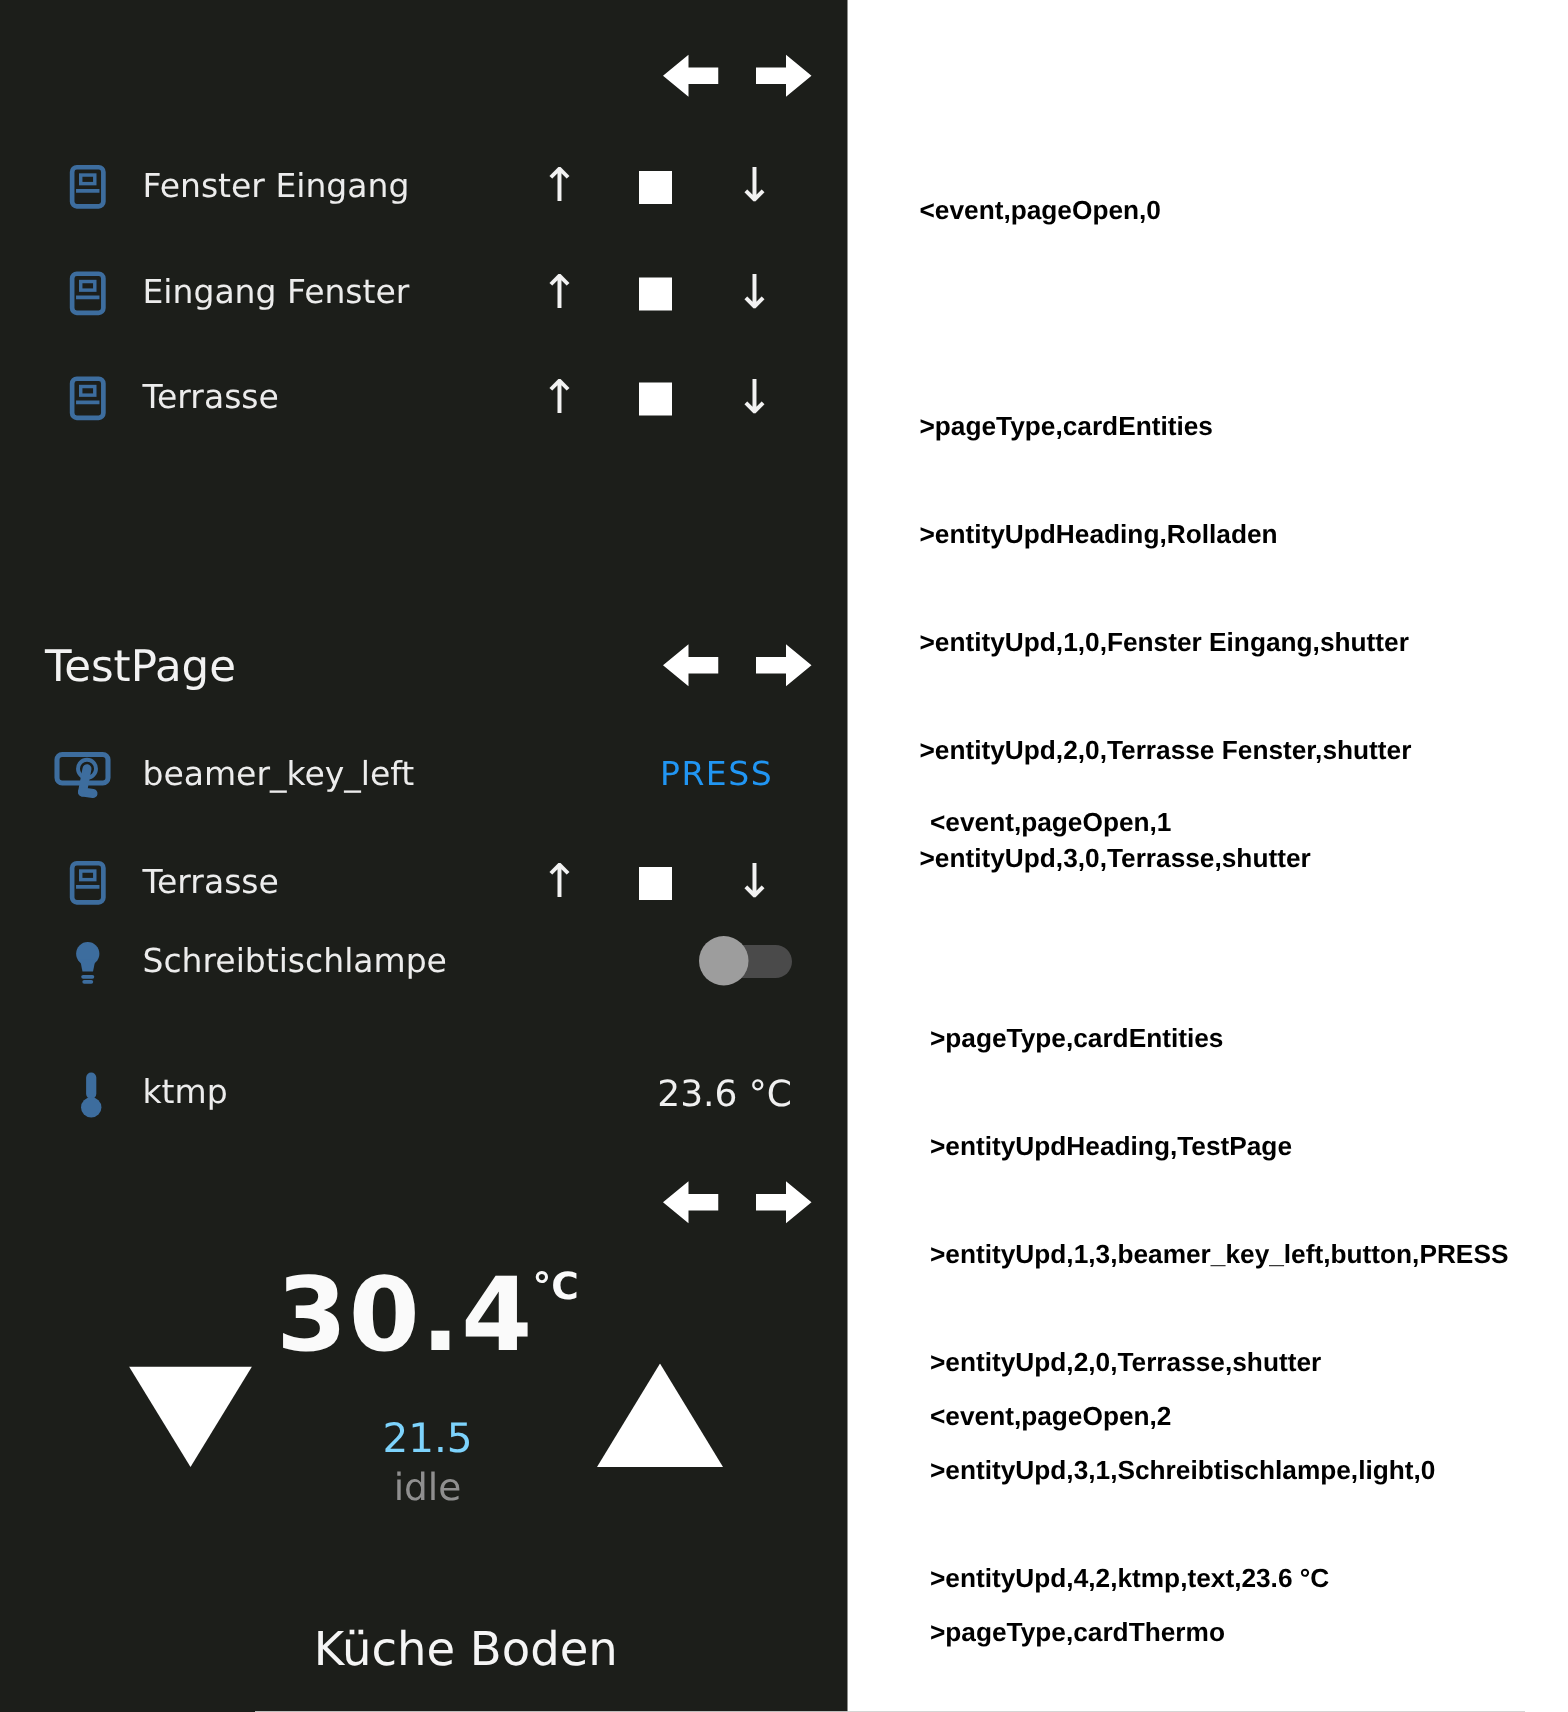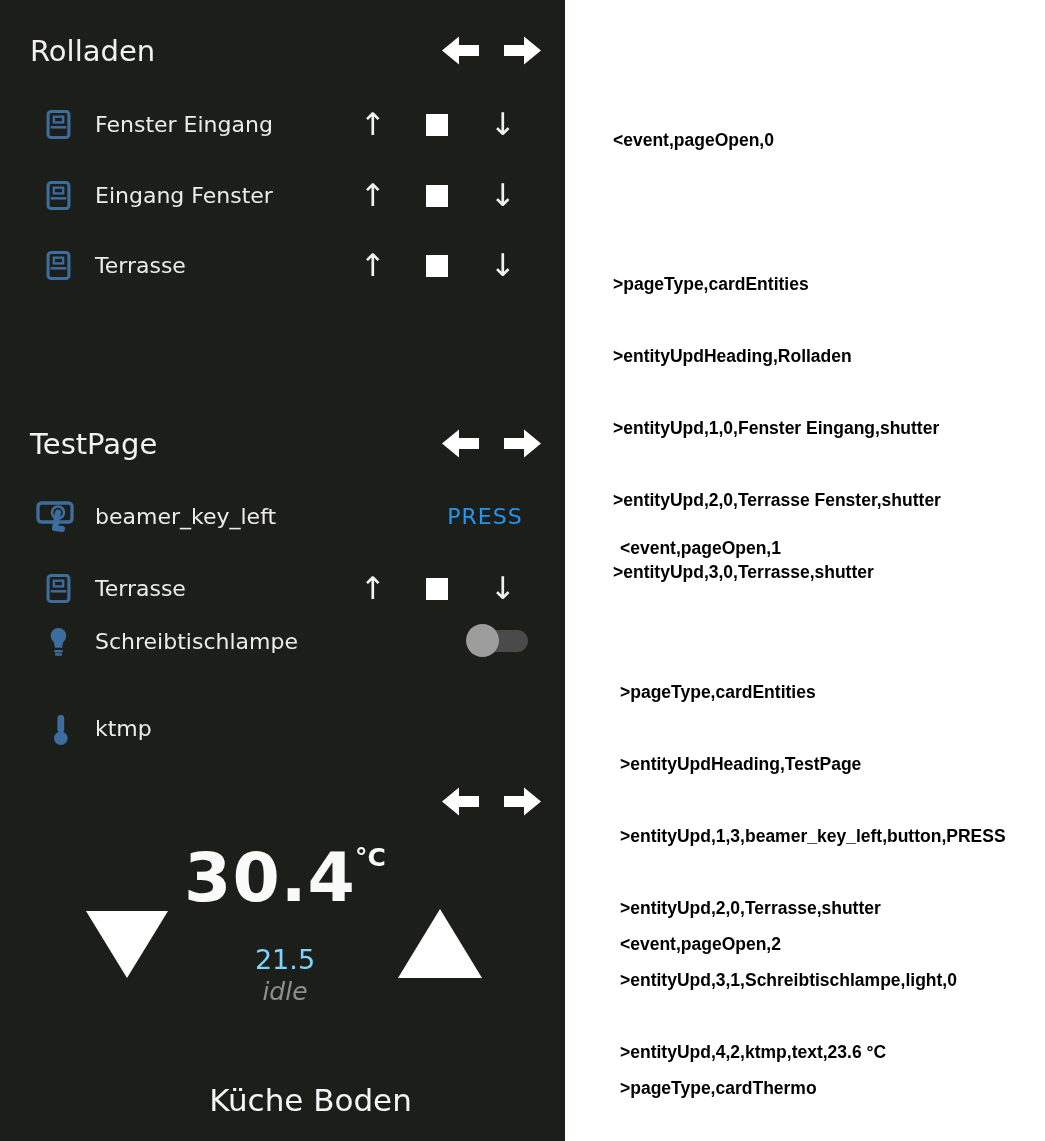--- a/index.html
+++ b/index.html
@@ -17,55 +17,54 @@
   .entity-icon{position:absolute;top:8px;}
   .entity-icon svg{display:block;}
   .entity-label{position:absolute;left:95px;top:0;height:48px;line-height:48px;
                 font-size:22px;color:#ececec;white-space:nowrap;}
   .btn-up,.btn-down{position:absolute;top:0;width:36px;height:48px;line-height:46px;
                     text-align:center;font-size:31px;color:#f2f2f2;cursor:pointer;}
   .btn-up{left:355px;}
   .btn-down{left:485px;}
   .btn-stop{position:absolute;left:426px;top:13px;width:22px;height:22px;background:#ffffff;cursor:pointer;}
   .press-btn{position:absolute;left:440px;top:0;width:90px;height:48px;line-height:48px;
-             text-align:center;font-size:22px;color:#2196f3;letter-spacing:1px;cursor:pointer;}
+             text-align:left;font-size:22px;color:#2196f3;letter-spacing:1px;cursor:pointer;}
   .entity-value{position:absolute;left:400px;top:0;width:128px;height:48px;line-height:48px;
                 text-align:right;font-size:24px;color:#f0f0f0;white-space:nowrap;}
   
   .toggle{position:absolute;left:466px;top:5px;width:62px;height:36px;cursor:pointer;}
   .toggle .track{position:absolute;left:5px;top:7px;width:57px;height:22px;border-radius:11px;background:#4a4a4a;}
   .toggle .knob{position:absolute;left:0px;top:1px;width:33px;height:33px;border-radius:50%;background:#9d9d9d;}
   
   .thermo-temp{position:absolute;left:175px;top:838px;width:190px;text-align:center;
                font-size:68px;font-weight:700;color:#fafafa;letter-spacing:1px;}
   .thermo-unit{position:absolute;left:355px;top:843px;font-size:25px;font-weight:700;color:#fafafa;}
   .thermo-setpoint{position:absolute;left:210px;top:944px;width:150px;text-align:center;
                    font-size:27px;color:#7dd3fc;}
   .thermo-state{position:absolute;left:210px;top:977px;width:150px;text-align:center;
-                font-size:25px;color:#8f8f8f;font-style:italic;}
+                font-size:25px;color:#8f8f8f;}
   .thermo-name{position:absolute;left:0;top:1082px;width:621px;text-align:center;
                font-size:31px;color:#f5f5f5;}
   .tri{position:absolute;cursor:pointer;}
   .tri svg{display:block;}
   
   .proto-block{position:absolute;color:#000;font-family:"Liberation Sans","DejaVu Sans",sans-serif;
                font-weight:700;font-size:17.5px;line-height:24px;white-space:pre;}
   .proto-event{height:24px;}
   .proto-gap{height:24px;}
   .proto-line{height:24px;}
 </style>
 </head>
 <body>
 
 <div class="page">
 
   <div class="panel">
 
     <div class="card" style="top:0;height:410px;">
-      <div class="card-title" style="top:27px;">Rolladen</div>
       <div class="nav-arrow" style="left:441px;top:34px;">
         <svg viewBox="0 0 38 32">
             <polygon points="38,10.5 18,10.5 18,2 1,16 18,30 18,21.5 38,21.5" fill="#ffffff"></polygon>
           </svg>
       </div>
       <div class="nav-arrow" style="left:504px;top:34px;">
         <svg viewBox="0 0 38 32">
             <polygon points="0,10.5 20,10.5 20,2 37,16 20,30 20,21.5 0,21.5" fill="#ffffff"></polygon>
           </svg>
       </div>
@@ -188,20 +187,21 @@
       <div class="entity-row" style="top:705px;padding-left:17px;">
         <span class="entity-icon" style="left:50px;">
           <svg width="21" height="33" viewBox="0 0 20 32">
               <g fill="#3d6d9e">
                 <rect x="7" y="2" width="6.6" height="17" rx="3.3"></rect>
                 <circle cx="10.3" cy="24.5" r="6.6"></circle>
               </g>
             </svg>
         </span>
         <div class="entity-label">ktmp</div>
+        <div class="entity-value">23.6 °C</div>
       </div>
     </div>
 
     <div class="card" style="top:0;height:1141px;">
       <div class="nav-arrow" style="left:441px;top:785px;">
         <svg viewBox="0 0 38 32">
             <polygon points="38,10.5 18,10.5 18,2 1,16 18,30 18,21.5 38,21.5" fill="#ffffff"></polygon>
           </svg>
       </div>
       <div class="nav-arrow" style="left:504px;top:785px;">

